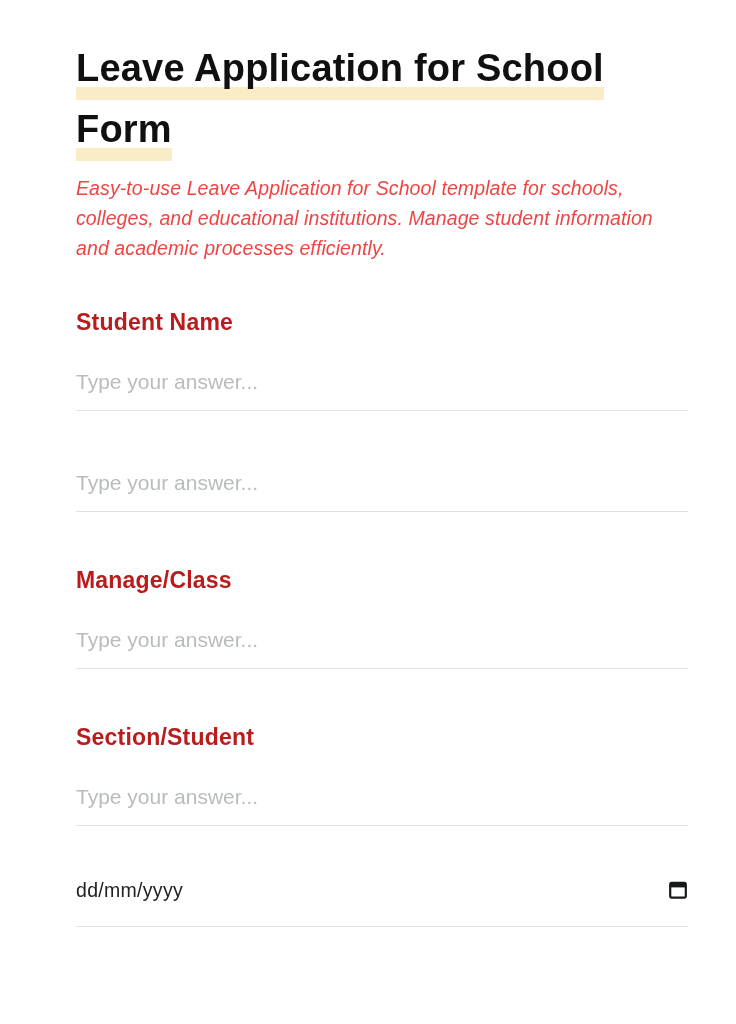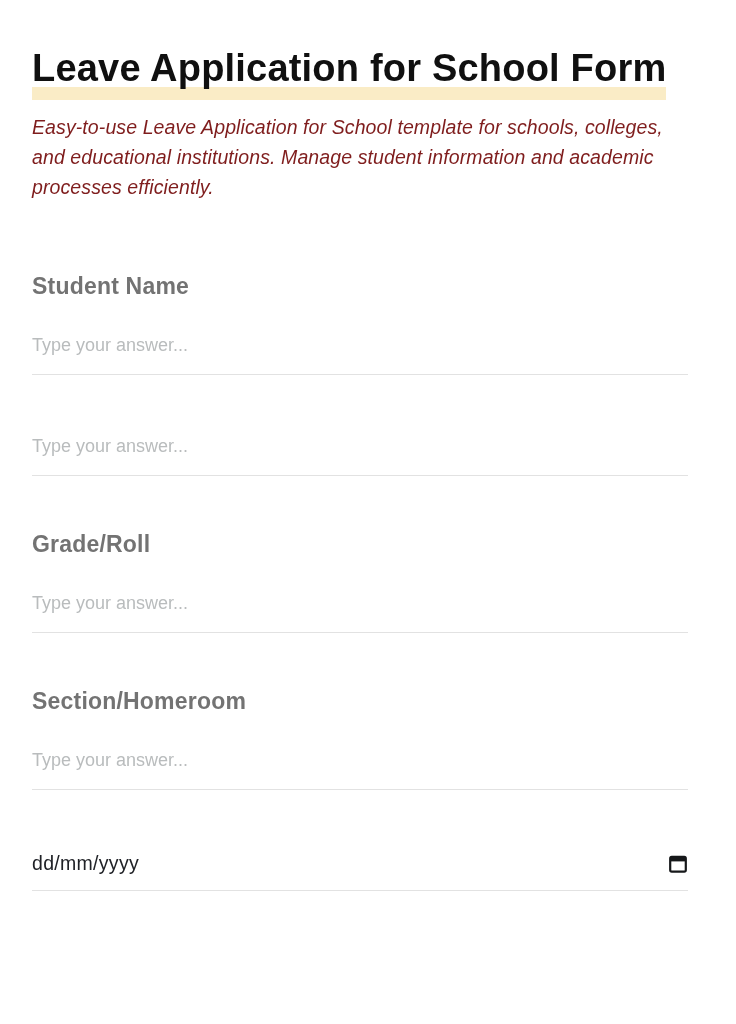--- a/index.html
+++ b/index.html
@@ -6,21 +6,21 @@
   html, body { background: #ffffff; }
   body {
     width: 736px;
     height: 1024px;
     overflow: hidden;
     font-family: "Liberation Sans", "DejaVu Sans", sans-serif;
   }
   .page {
     width: 736px;
     height: 1024px;
-    padding: 38px 48px 0 32px;
+    padding: 38px 48px 0 76px;
     background: #ffffff;
   }
   
   h1.title {
     font-size: 38px;
     font-weight: 700;
     line-height: 61px;
     color: #101010;
     letter-spacing: 0.2px;
     margin: 0 0 13px 0;
@@ -30,57 +30,57 @@
     background-image: linear-gradient(to bottom, rgba(0,0,0,0) calc(100% - 13px), #FAECC6 calc(100% - 13px), #FAECC6 100%);
     padding-bottom: 11px;
     -webkit-box-decoration-break: clone;
     box-decoration-break: clone;
   }
   
   p.desc {
     font-style: italic;
     font-size: 19.5px;
     line-height: 30px;
-    color: #7f1d1d;
+    color: #ef4444;
     max-width: 642px;
-    margin: 0 0 69px 0;
+    margin: 0 0 44px 0;
     letter-spacing: 0.1px;
   }
   
   .field { margin-bottom: 53px; }
   .field-label {
     font-size: 23px;
     font-weight: 700;
     line-height: 30px;
-    color: #737373;
+    color: #b91c1c;
     letter-spacing: 0.2px;
     margin-bottom: 26px;
   }
   .text-input {
     display: block;
     width: 100%;
     height: 48px;
     border: none;
     border-bottom: 1.5px solid #e2e2e2;
     border-radius: 0;
     outline: none;
     background: transparent;
     font-family: "Liberation Sans", "DejaVu Sans", sans-serif;
-    font-size: 18px;
+    font-size: 21px;
     color: #202227;
     padding: 0 0 10px 0;
   }
   .text-input::placeholder {
     color: #b9bcbd;
     opacity: 1;
   }
   
   .date-row {
     display: flex;
-    align-items: center;
+    align-items: flex-start;
     justify-content: space-between;
     width: 100%;
     height: 48px;
     border-bottom: 1.5px solid #e2e2e2;
     padding-bottom: 6px;
     cursor: default;
   }
   .date-value {
     font-size: 19.5px;
     color: #202227;
@@ -109,26 +109,26 @@
   <div class="field">
     <div class="field-label">Student Name</div>
     <input class="text-input" type="text" placeholder="Type your answer..." style="">
   </div>
 
   <div class="field">
     <input class="text-input" type="text" placeholder="Type your answer..." style="">
   </div>
 
   <div class="field">
-    <div class="field-label">Grade/Roll</div>
+    <div class="field-label">Manage/Class</div>
     <input class="text-input" type="text" placeholder="Type your answer..." style="">
   </div>
 
   <div class="field">
-    <div class="field-label">Section/Homeroom</div>
+    <div class="field-label">Section/Student</div>
     <input class="text-input" type="text" placeholder="Type your answer..." style="">
   </div>
 
   <div class="field">
     <div class="date-row">
       <span class="date-value">dd/mm/yyyy</span>
       <span class="cal-icon">
         <svg width="18" height="19" viewBox="0 0 18 19" aria-hidden="true">
           <rect x="1.2" y="2.8" width="15.6" height="14.8" rx="1.6" fill="none" stroke="#16181a" stroke-width="2.2"></rect>
           <path d="M1.2 2.8 h15.6 v4.6 h-15.6 z" fill="#16181a"></path>

